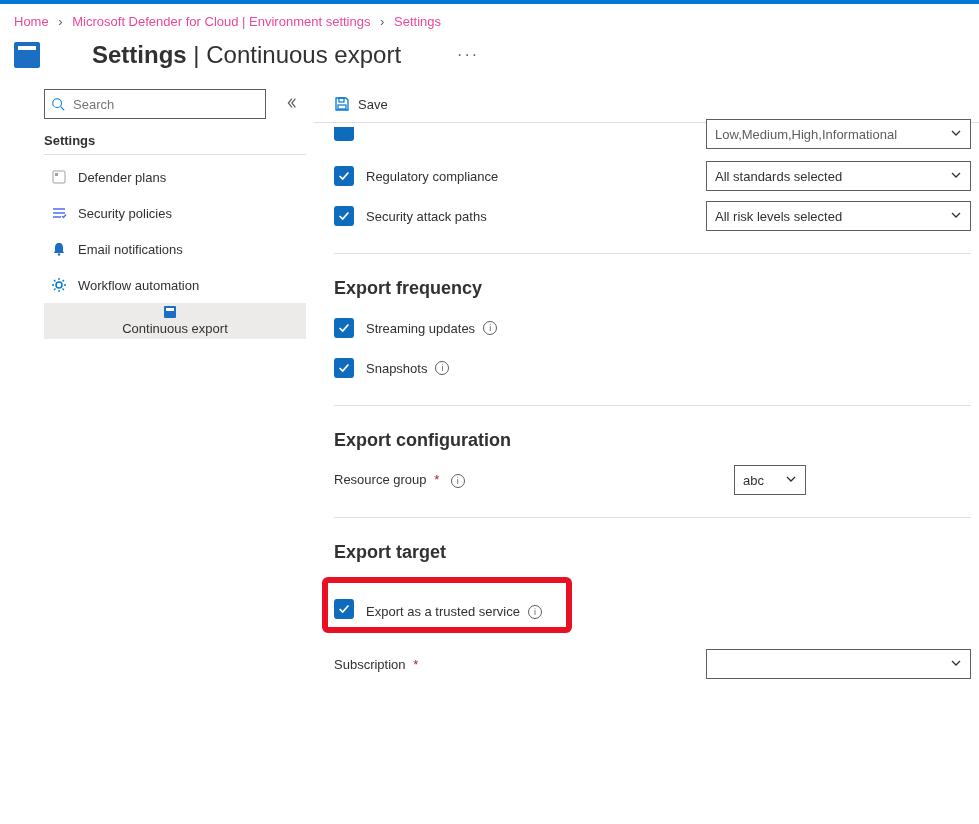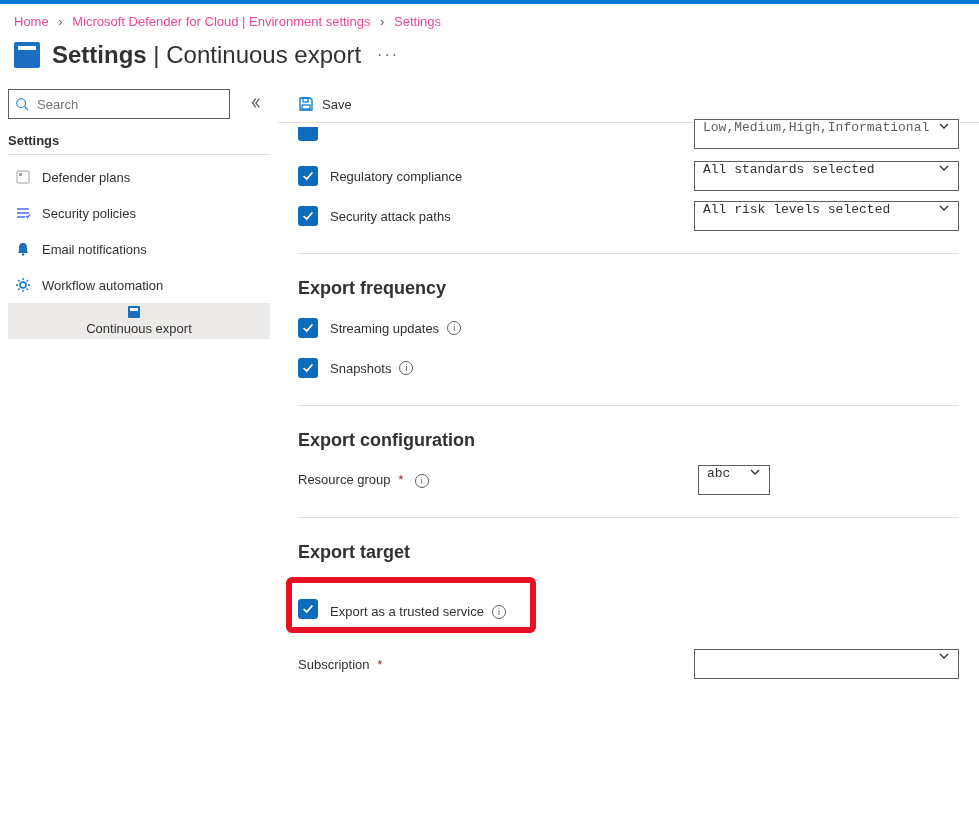--- a/index.html
+++ b/index.html
@@ -1,45 +1,45 @@
 <!DOCTYPE html>
 <html><head>
 <meta charset="utf-8">
 <style>
   * { box-sizing: border-box; }
   html, body { margin: 0; padding: 0; font-family: "Segoe UI", Arial, sans-serif; font-size: 13px; color: #323130; background: #fff; }
   .topbar { height: 4px; background: #0078d4; }
   .breadcrumb { padding: 10px 14px 6px 14px; font-size: 13px; }
   .breadcrumb a { color: #ec4899; text-decoration: none; }
   .breadcrumb .sep { color: #605e5c; margin: 0 6px; }
-  .header { display: flex; align-items: center; padding: 6px 14px 16px 14px; }
+  .header { display: flex; align-items: center; padding: 6px 14px 16px 14px; gap: 40px; }
   .sq-icon { width: 26px; height: 26px; background: #1b6ec2; border-radius: 2px; margin-right: 12px; position: relative; }
   .sq-icon::after { content:""; position:absolute; left:4px; top:4px; right:4px; height:4px; background:#fff; }
   .header h1 { margin:0; font-size: 24px; font-weight: 400; }
   .header h1 .bold { font-weight: 600; }
   .dots { margin-left: 16px; color:#605e5c; cursor:pointer; letter-spacing:2px; font-size:16px;}
-  .layout { display:flex; }
+  .layout { display:flex;padding-left:36px; }
   .sidebar { width: 278px; flex: 0 0 278px; padding: 0 8px 0 8px; }
   .search-row { display:flex; align-items:center; padding: 4px 0 10px 0;}
   .search-box { display:flex; align-items:center; border:1px solid #605e5c; height:30px; flex:0 0 222px; padding:0 6px;}
   .search-box input { border:none; outline:none; height:26px; font-size:13px; flex:1; margin-left:6px;}
   .collapse-icon { margin-left:18px; color:#605e5c; cursor:pointer; }
   .side-head { font-weight:600; padding: 4px 0 6px 0; border-bottom:1px solid #e1dfdd; margin-bottom:4px;}
   .side-item { display:flex; align-items:center; height:36px; padding:0 6px; cursor:pointer;}
   .side-item.active { background:#edebe9;flex-direction:column; }
   .side-ico { width:18px; height:18px; margin-right:10px; flex:0 0 18px; display:flex; align-items:center; justify-content:center;}
   .main { flex:1; border-left:0; padding:0; }
   .toolbar { border-bottom:1px solid #e1dfdd; padding: 6px 20px; display:flex; align-items:center; height:38px;}
   .toolbar .tb-btn { display:flex; align-items:flex-end; cursor:pointer; color:#323130;}
   .toolbar .tb-ico { width:16px; height:16px; margin-right:8px;}
   .content { padding: 0px 20px 30px 20px; position:relative; }
   .clip-row { display:flex; align-items:center; height:30px; margin-top:-4px; margin-bottom:12px;}
   .clip-box { width:20px; height:14px; background:#0f6cbd; border-radius:0 0 3px 3px; margin-left:0;}
   .select-wrap { margin-left:auto; }
-  .sel { display:flex; justify-content:space-between; border:1px solid #605e5c; height:30px; width:265px; padding:0 8px; cursor:pointer; background:#fff;font-family:Liberation Mono, monospace;}
+  .sel { display:flex; align-items:center; justify-content:space-between; border:1px solid #605e5c; height:30px; width:265px; padding:0 8px; cursor:pointer; background:#fff;}
   .sel.small { width:72px; }
   .sel .caret { margin-left:8px;}
   .row { display:flex; align-items:center; margin: 10px 0; min-height:30px;}
   .check { width:20px; height:20px; border-radius:3px; background:#0f6cbd; margin-right:12px; display:flex; align-items:center; justify-content:center; flex:0 0 20px; cursor:pointer;}
   .check svg { width:14px; height:14px;}
   .info-ico { width:14px; height:14px; border:1px solid #605e5c; border-radius:50%; display:inline-flex; align-items:center; justify-content:center; font-size:9px; color:#605e5c; margin-left:8px; cursor:pointer;}
   .section-hr { border:0; border-top:1px solid #e1dfdd; margin: 22px 0 20px 0;}
   .section-h { font-size:18px; font-weight:600; margin: 24px 0 14px 0;}
   .req-star { color:#a4262c; margin-left:4px;}
   .red-box { position:absolute; border:6px solid #e81123; border-radius:6px; left:-12px; width:250px; height:56px; top:0; pointer-events:none;}

